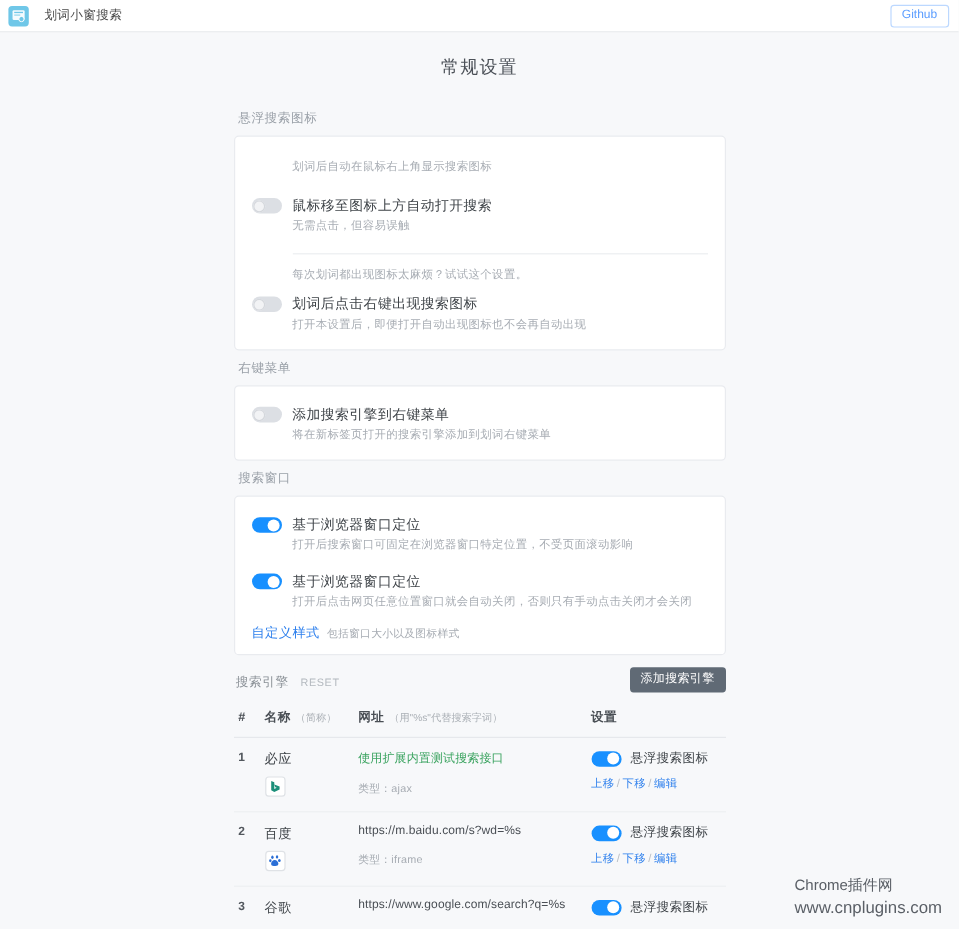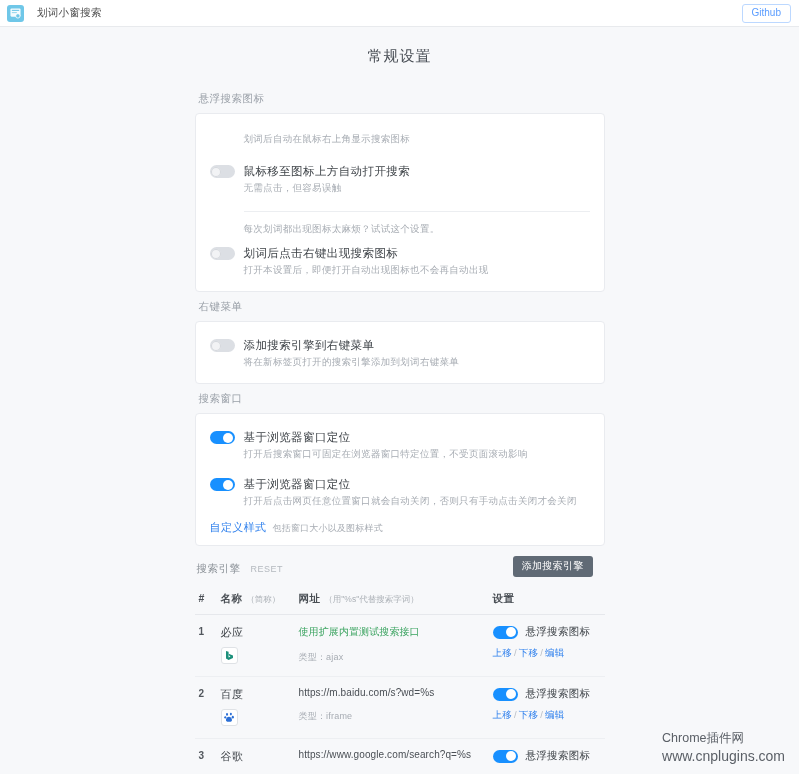--- a/index.html
+++ b/index.html
@@ -157,21 +157,21 @@
   }
   .reset-link {
     font-size: 9px;
     color: #b4b9bf;
     margin-left: 10px;
     cursor: pointer;
     letter-spacing: .5px;
   }
   .add-engine-btn {
     position: absolute;
-    right: 12px; top: 10px;
+    right: 0; top: 10px;
     background: #606a75;
     color: #ffffff;
     font-size: 10px;
     border: none;
     border-radius: 3px;
     padding: 5px 9px 6px;
     line-height: 1;
     cursor: pointer;
     letter-spacing: .3px;
   }

